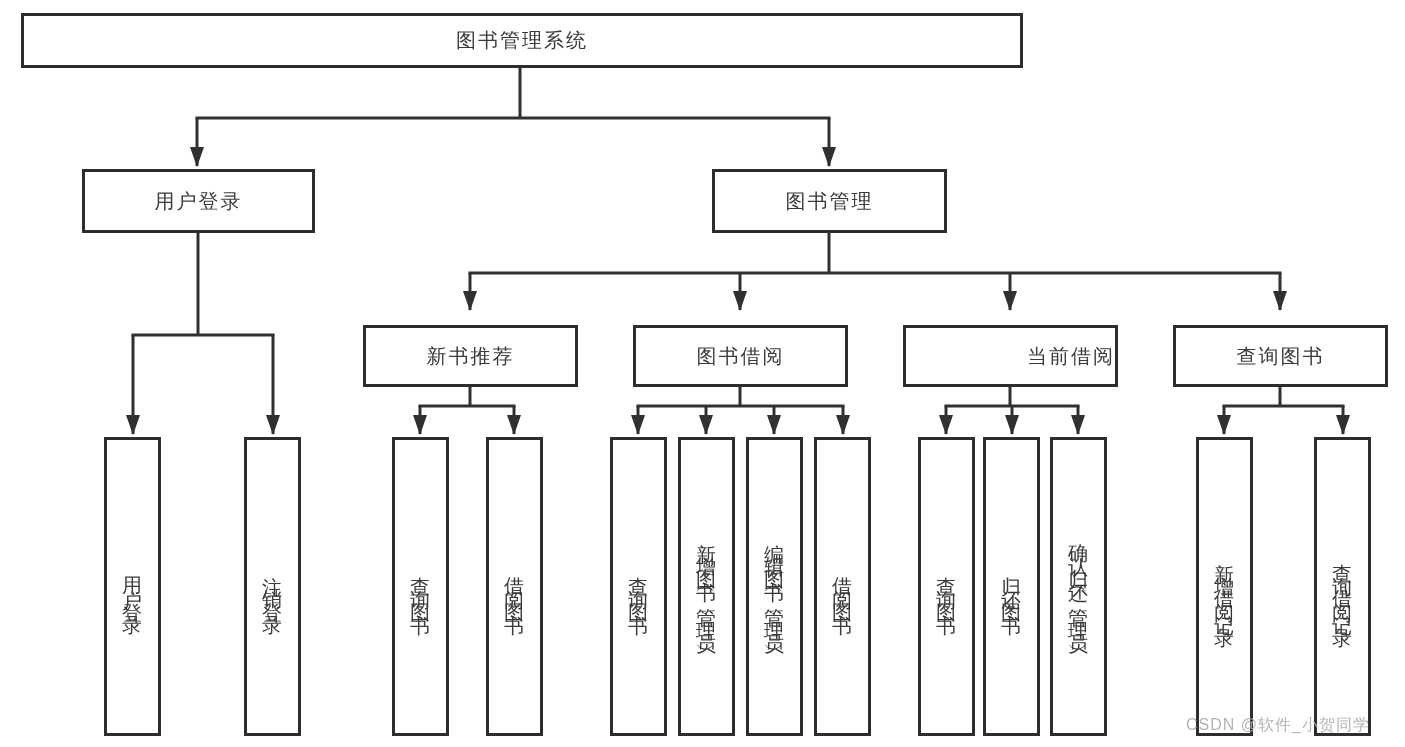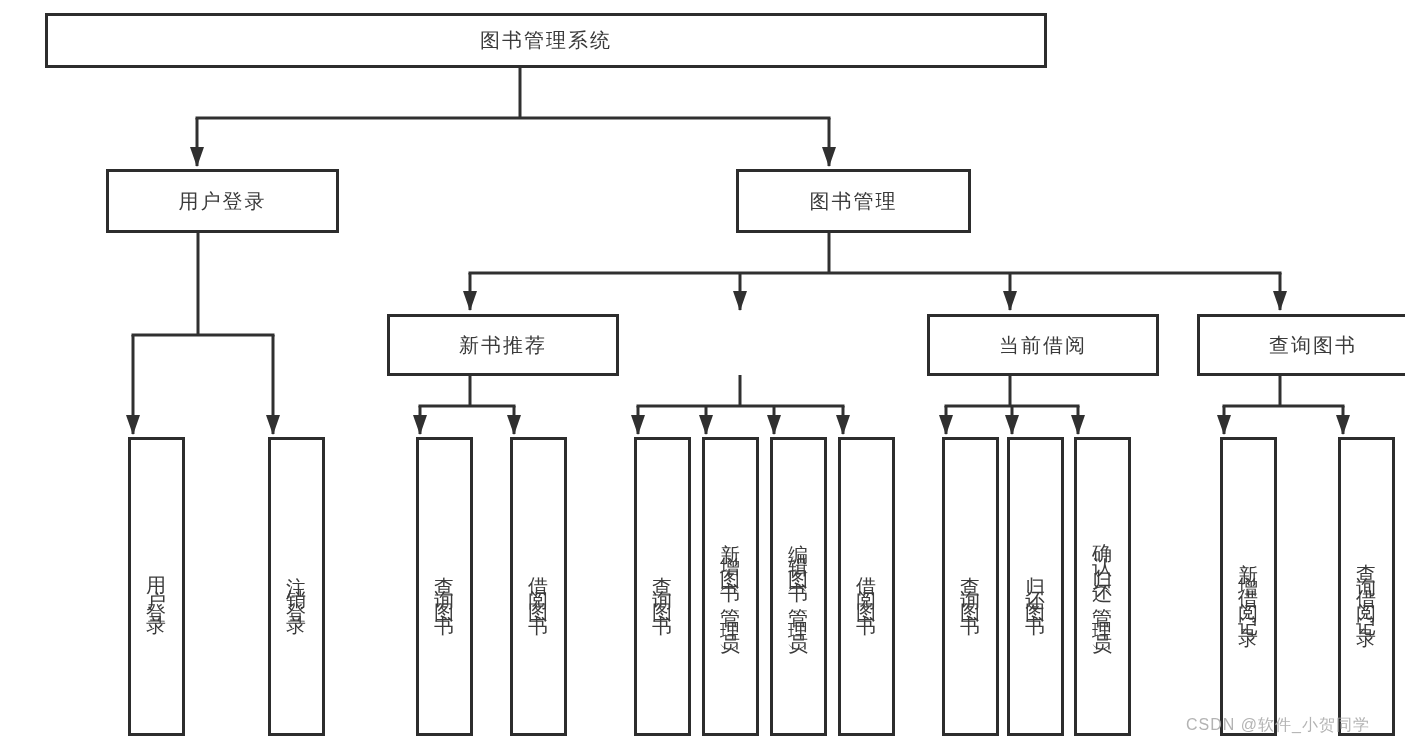--- a/index.html
+++ b/index.html
@@ -9,41 +9,40 @@
   .box{
     position:absolute;
     background:#ffffff;
     border:3px solid #2d2d2d;
     box-sizing:border-box;
     display:flex;
     align-items:center;
     justify-content:center;
     color:#3a3a3a;
     z-index:2;
-    margin-left:24px;
   }
   .h-label{font-size:20px;letter-spacing:2px;white-space:nowrap;}
   .v-label{
     writing-mode:vertical-rl;
     text-orientation:mixed;
     font-size:20px;
     line-height:1;
     letter-spacing:13px;
     white-space:nowrap;
   }
   
   .b-root{left:21px;top:13px;width:1002px;height:55px;}
   
   .b-userlogin{left:82px;top:169px;width:233px;height:64px;}
   .b-bookmgmt{left:712px;top:169px;width:235px;height:64px;text-align:center;}
   
-  .lvl3{top:314px;width:232px;height:62px;}
+  .lvl3{top:325px;width:215px;height:62px;}
   .b-newbook{left:363px;}
   .b-borrow{left:633px;}
-  .b-current{left:903px;}
+  .b-current{left:903px;justify-content:flex-end;}
   .b-records{left:1173px;}
   
   .leaf{top:437px;width:57px;height:299px;}
   .b-leaf1{left:104px;}
   .b-leaf2{left:244px;}
   .b-leaf3{left:392px;}
   .b-leaf4{left:486px;}
   .b-leaf5{left:610px;}
   .b-leaf6{left:678px;}
   .b-leaf7{left:746px;}
@@ -126,20 +125,23 @@
   <div class="box b-userlogin">
     <span class="h-label">用户登录</span>
   </div>
   <div class="box b-bookmgmt">
     <span class="h-label">图书管理</span>
   </div>
 
   <div class="box lvl3 b-newbook">
     <span class="h-label">新书推荐</span>
   </div>
+  <div class="box lvl3 b-borrow">
+    <span class="h-label">图书借阅</span>
+  </div>
   <div class="box lvl3 b-current">
     <span class="h-label">当前借阅</span>
   </div>
   <div class="box lvl3 b-records">
     <span class="h-label">查询图书</span>
   </div>
 
   <div class="box leaf b-leaf1">
     <span class="v-label">用户登录</span>
   </div>

